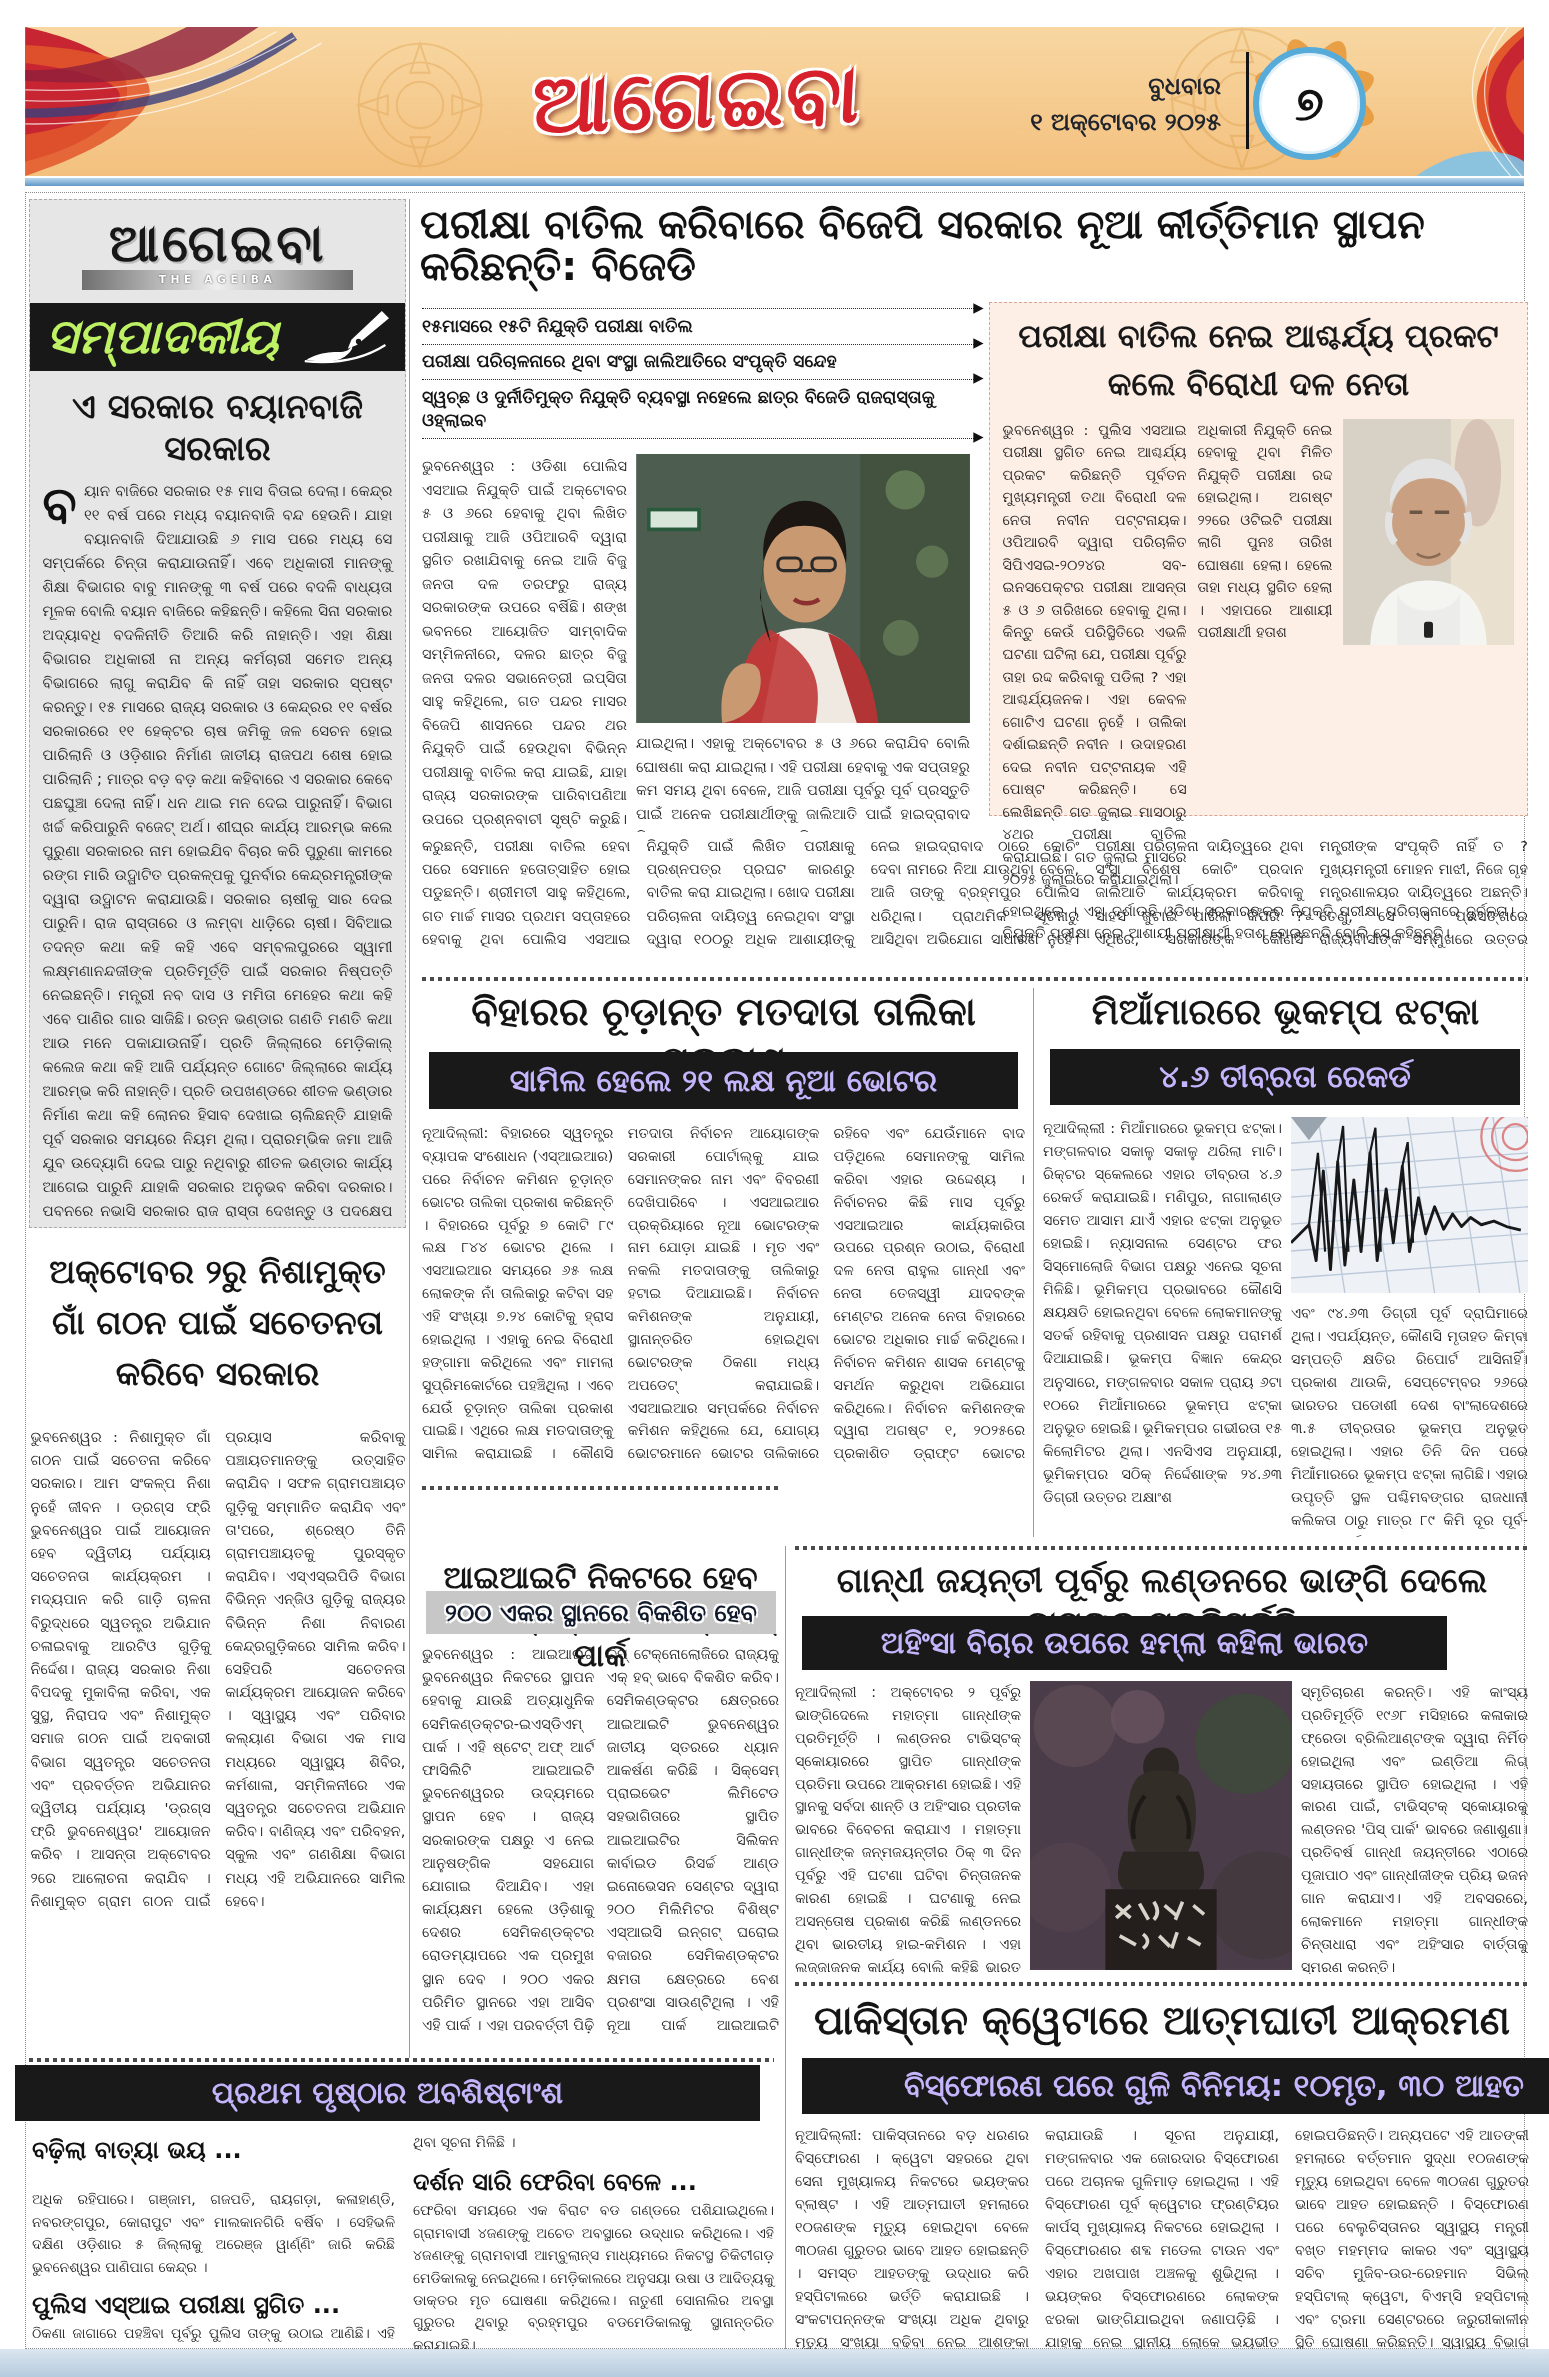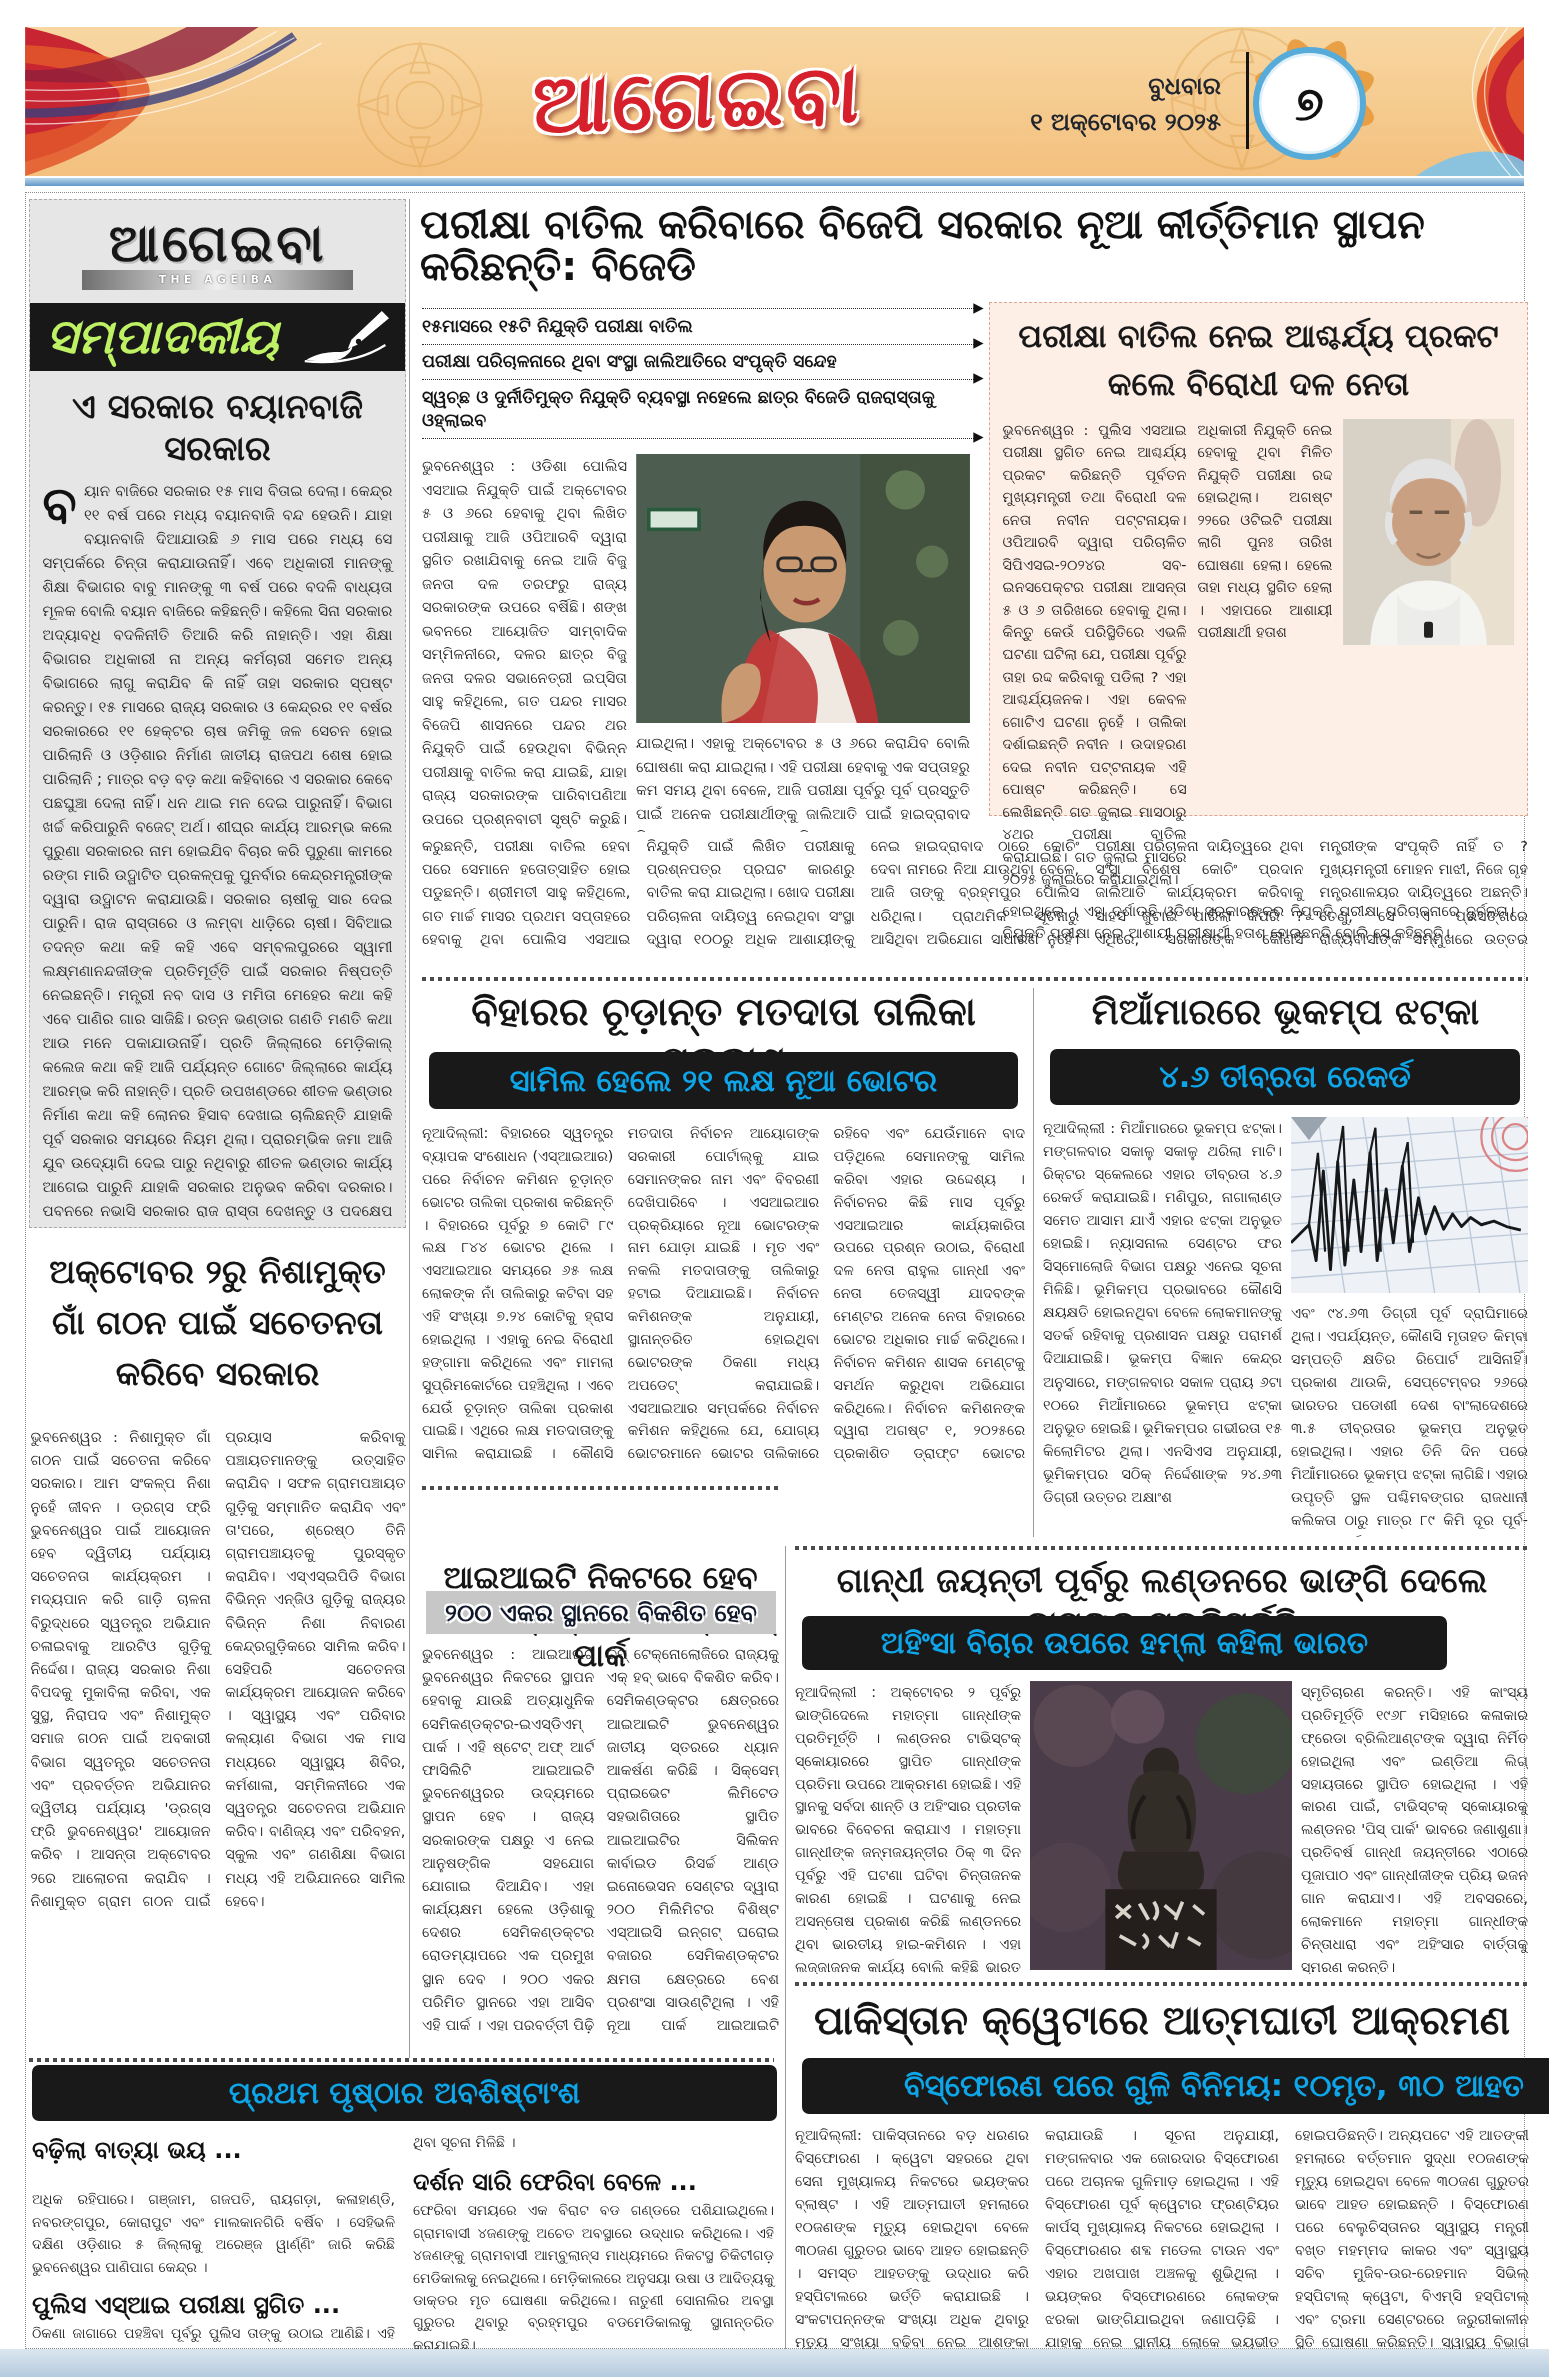--- a/index.html
+++ b/index.html
@@ -18,21 +18,21 @@
     box-shadow:0 0 0 2.7px #dff0fa inset;display:flex;align-items:center;justify-content:center;font-size:47px;font-weight:900;color:#111;}
   .mandala{border-radius:50%;opacity:.5;}
   
   .blue-bar{left:25px;top:178px;width:1499px;height:8px;background:linear-gradient(180deg,#b9d7ee,#5f97c5);}
   #outer-border{left:25px;top:192px;width:1498px;height:2155px;border:0.9px dotted #8a8a8a;pointer-events:none;}
   .vrule{width:0;border-left:0.9px solid #9a9a9a;}
   .dotline{height:3.6px;background-image:repeating-linear-gradient(90deg,#4c4c4c 0 4.5px,transparent 4.5px 8px);}
   
   .body-txt{font-size:14.7px;line-height:1.6;text-align:justify;color:#232323;}
   .headline{font-weight:900;color:#151515;text-align:center;line-height:1.25;}
-  .banner-black{background:#191919;color:#0ea5e9;font-weight:900;text-align:right;display:flex;align-items:center;justify-content:center;border-radius:7px;}
+  .banner-black{background:#191919;color:#c4b5fd;font-weight:900;text-align:right;display:flex;align-items:center;justify-content:center;}
   .banner-gray{background:#c7c7c7;color:#0f172a;font-weight:900;text-align:center;display:flex;align-items:center;justify-content:center;
     text-shadow:-1.8px -1.8px 0 #fff,1.8px -1.8px 0 #fff,-1.8px 1.8px 0 #fff,1.8px 1.8px 0 #fff;}
   .subhead{font-weight:900;font-size:24px;color:#111;margin:5.4px 0 3.6px 0;}
   .dropcap{float:left;font-size:50px;line-height:.9;font-weight:900;padding:3.6px 7.2px 0 0;color:#111;}
   
   #editorial-box{left:29px;top:199px;width:377px;height:1029px;background:#e6e6e6;border:0.9px dashed #a8a8a8;box-sizing:border-box;overflow:hidden;}
   #ed-logo{font-size:52px;font-weight:900;letter-spacing:2.7px;color:#171717;text-align:center;margin-top:12.6px;text-shadow:1.8px 1.8px 0 #bdbdbd;}
   #ed-logo-bar{width:271px;height:20px;margin:-3.6px auto 0 auto;background:linear-gradient(90deg,#6f6f6f,#efefef,#6f6f6f);
     color:#fff;font-size:10.8px;letter-spacing:4.5px;text-align:center;line-height:20px;font-weight:700;text-shadow:0 0 1.8px #333;}
   #ed-banner{margin-top:12.6px;height:68px;background:#181818;display:flex;align-items:center;padding:0 16px;justify-content:space-between;}
@@ -293,21 +293,21 @@
   </svg>
 </div>
 <div class="abs body-txt" style="left:1301px;top:1681px;width:227px;height:293px;overflow:hidden;font-size:14.3px;">ସ୍ମୃତିଚାରଣ କରନ୍ତି। ଏହି କାଂସ୍ୟ ପ୍ରତିମୂର୍ତ୍ତି ୧୯୬୮ ମସିହାରେ କଳାକାର ଫ୍ରେଡା ବ୍ରିଲିଆଣ୍ଟଙ୍କ ଦ୍ୱାରା ନିର୍ମିତ ହୋଇଥିଲା ଏବଂ ଇଣ୍ଡିଆ ଲିଗ୍ ସହାୟତାରେ ସ୍ଥାପିତ ହୋଇଥିଲା । ଏହି କାରଣ ପାଇଁ, ଟାଭିସ୍ଟକ୍ ସ୍କୋୟାରକୁ ଲଣ୍ଡନର 'ପିସ୍ ପାର୍କ' ଭାବରେ ଜଣାଶୁଣା। ପ୍ରତିବର୍ଷ ଗାନ୍ଧୀ ଜୟନ୍ତୀରେ ଏଠାରେ ପୂଜାପାଠ ଏବଂ ଗାନ୍ଧୀଜୀଙ୍କ ପ୍ରିୟ ଭଜନ ଗାନ କରାଯାଏ। ଏହି ଅବସରରେ, ଲୋକମାନେ ମହାତ୍ମା ଗାନ୍ଧୀଙ୍କ ଚିନ୍ତାଧାରା ଏବଂ ଅହିଂସାର ବାର୍ତ୍ତାକୁ ସ୍ମରଣ କରନ୍ତି।</div>
 
 <div class="abs dotline" style="left:795px;top:1982px;width:734px;"></div>
 <h2 class="abs headline" style="left:795px;top:1995px;width:734px;font-size:40px;">ପାକିସ୍ତାନ କ୍ୱେଟାରେ ଆତ୍ମଘାତୀ ଆକ୍ରମଣ</h2>
 <div class="abs banner-black" style="left:802px;top:2058px;width:824px;height:56px;font-size:30.5px;">ବିସ୍ଫୋରଣ ପରେ ଗୁଳି ବିନିମୟ: ୧୦ମୃତ, ୩୦ ଆହତ</div>
 <div class="abs body-txt" style="left:795px;top:2124px;width:734px;height:239px;column-count:3;column-gap:16px;overflow:hidden;font-size:14.4px;">ନୂଆଦିଲ୍ଲୀ: ପାକିସ୍ତାନରେ ବଡ଼ ଧରଣର ବିସ୍ଫୋରଣ । କ୍ୱେଟା ସହରରେ ଥିବା ସେନା ମୁଖ୍ୟାଳୟ ନିକଟରେ ଭୟଙ୍କର ବ୍ଲାଷ୍ଟ । ଏହି ଆତ୍ମଘାତୀ ହମଲାରେ ୧୦ଜଣଙ୍କ ମୃତ୍ୟୁ ହୋଇଥିବା ବେଳେ ୩୦ଜଣ ଗୁରୁତର ଭାବେ ଆହତ ହୋଇଛନ୍ତି । ସମସ୍ତ ଆହତଙ୍କୁ ଉଦ୍ଧାର କରି ହସ୍ପିଟାଲରେ ଭର୍ତ୍ତି କରାଯାଇଛି । ସଂକଟାପନ୍ନଙ୍କ ସଂଖ୍ୟା ଅଧିକ ଥିବାରୁ ମୃତ୍ୟୁ ସଂଖ୍ୟା ବଢିବା ନେଇ ଆଶଙ୍କା କରାଯାଉଛି । ସୂଚନା ଅନୁଯାୟୀ, ମଙ୍ଗଳବାର ଏକ ଜୋରଦାର ବିସ୍ଫୋରଣ ପରେ ଅଚାନକ ଗୁଳିମାଡ଼ ହୋଇଥିଲା । ଏହି ବିସ୍ଫୋରଣ ପୂର୍ବ କ୍ୱେଟାର ଫ୍ରଣ୍ଟିୟର କାର୍ପସ୍ ମୁଖ୍ୟାଳୟ ନିକଟରେ ହୋଇଥିଲା । ବିସ୍ଫୋରଣର ଶବ୍ଦ ମଡେଲ ଟାଉନ ଏବଂ ଏହାର ଅଖପାଖ ଅଞ୍ଚଳକୁ ଶୁଭିଥିଲା । ଭୟଙ୍କର ବିସ୍ଫୋରଣରେ ଲୋକଙ୍କ ଝରକା ଭାଙ୍ଗିଯାଇଥିବା ଜଣାପଡ଼ିଛି । ଯାହାକୁ ନେଇ ସ୍ଥାନୀୟ ଲୋକେ ଭୟଭୀତ ହୋଇପଡିଛନ୍ତି। ଅନ୍ୟପଟେ ଏହି ଆତଙ୍କୀ ହମଲାରେ ବର୍ତ୍ତମାନ ସୁଦ୍ଧା ୧୦ଜଣଙ୍କ ମୃତ୍ୟୁ ହୋଇଥିବା ବେଳେ ୩୦ଜଣ ଗୁରୁତର ଭାବେ ଆହତ ହୋଇଛନ୍ତି । ବିସ୍ଫୋରଣ ପରେ ବେଲୁଚିସ୍ତାନର ସ୍ୱାସ୍ଥ୍ୟ ମନ୍ତ୍ରୀ ବଖ୍ତ ମହମ୍ମଦ କାକର ଏବଂ ସ୍ୱାସ୍ଥ୍ୟ ସଚିବ ମୁଜିବ-ଉର-ରେହମାନ ସିଭିଲ୍ ହସ୍ପିଟାଲ୍ କ୍ୱେଟା, ବିଏମ୍‌ସି ହସ୍ପିଟାଲ୍ ଏବଂ ଟ୍ରମା ସେଣ୍ଟରରେ ଜରୁରୀକାଳୀନ ସ୍ଥିତି ଘୋଷଣା କରିଛନ୍ତି। ସ୍ୱାସ୍ଥ୍ୟ ବିଭାଗ ଅନୁଯାୟୀ, ସମସ୍ତ ପରାମର୍ଶଦାତା, ଡାକ୍ତର, ଫାର୍ମାସିଷ୍ଟ, ଷ୍ଟାଫ୍ ନର୍ସ ଏବଂ ପାରାମେଡିକାଲ୍ କର୍ମଚାରୀ ଡ୍ୟୁଟିରେ ରହିଛନ୍ତି । ଉଦ୍ଧାରକାରୀ ଟିମ୍ ସୁନିଶ୍ଚିତ କରି ଯେ ଆହତ ଏବଂ ମୃତକଙ୍କୁ ସିଭିଲ୍ ହସ୍ପିଟାଲ୍ ପଠାଯାଇଛି।</div>
 
 <div class="abs dotline" style="left:29px;top:2058px;width:745px;"></div>
-<div class="abs banner-black" style="left:32px;top:2065px;width:745px;height:56px;font-size:30px;">ପ୍ରଥମ ପୃଷ୍ଠାର ଅବଶିଷ୍ଟାଂଶ</div>
+<div class="abs banner-black" style="left:15px;top:2065px;width:745px;height:56px;font-size:30px;">ପ୍ରଥମ ପୃଷ୍ଠାର ଅବଶିଷ୍ଟାଂଶ</div>
 
 <div class="abs" style="left:32px;top:2131px;width:363px;">
   <h3 class="subhead">ବଢ଼ିଲା ବାତ୍ୟା ଭୟ ...</h3>
   <p class="body-txt" style="font-size:14px;margin-top:24px;">ଅଧିକ ରହିପାରେ। ଗଞ୍ଜାମ, ଗଜପତି, ରାୟଗଡ଼ା, କଳାହାଣ୍ଡି, ନବରଙ୍ଗପୁର, କୋରାପୁଟ ଏବଂ ମାଲକାନଗିରି ବର୍ଷିବ । ସେହିଭଳି ଦକ୍ଷିଣ ଓଡ଼ିଶାର ୫ ଜିଲ୍ଲାକୁ ଅରେଞ୍ଜ ୱାର୍ଣ୍ଣିଂ ଜାରି କରିଛି ଭୁବନେଶ୍ୱର ପାଣିପାଗ କେନ୍ଦ୍ର ।</p>
   <h3 class="subhead" style="margin-top:12.6px;">ପୁଲିସ ଏସ୍ଆଇ ପରୀକ୍ଷା ସ୍ଥଗିତ ...</h3>
   <p class="body-txt" style="font-size:14px;">ଠିକଣା ଜାଗାରେ ପହଞ୍ଚିବା ପୂର୍ବରୁ ପୁଲିସ ତାଙ୍କୁ ଉଠାଇ ଆଣିଛି। ଏହି ରାକେଟ ପଛରେ ବଡ଼ ମୁଣ୍ଡ ଥିବା ବେଳେ ଗଞ୍ଜାମ ଜିଲ୍ଲାର ଜଣେ ପୁରୁଣା ଅପରାଧୀ ସଂପୃକ୍ତ</p>
 </div>
 <div class="abs" style="left:413px;top:2131px;width:361px;">
   <p class="body-txt" style="font-size:14px;">ଥିବା ସୂଚନା ମିଳିଛି ।</p>
   <h3 class="subhead" style="margin-top:14.4px;">ଦର୍ଶନ ସାରି ଫେରିବା ବେଳେ ...</h3>

